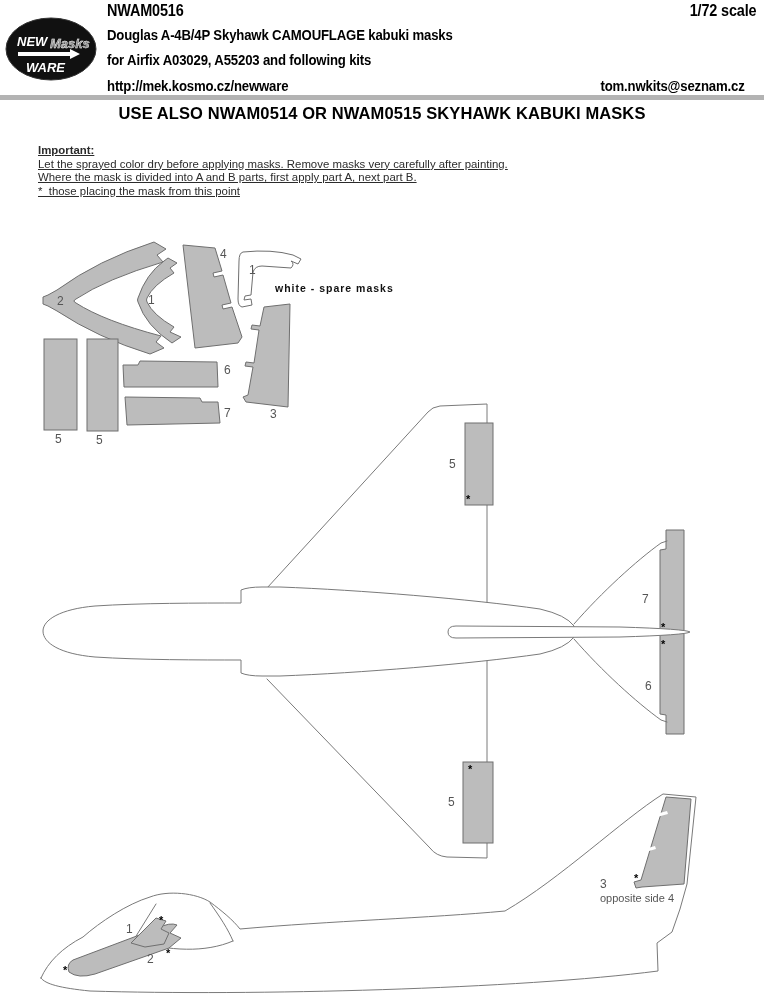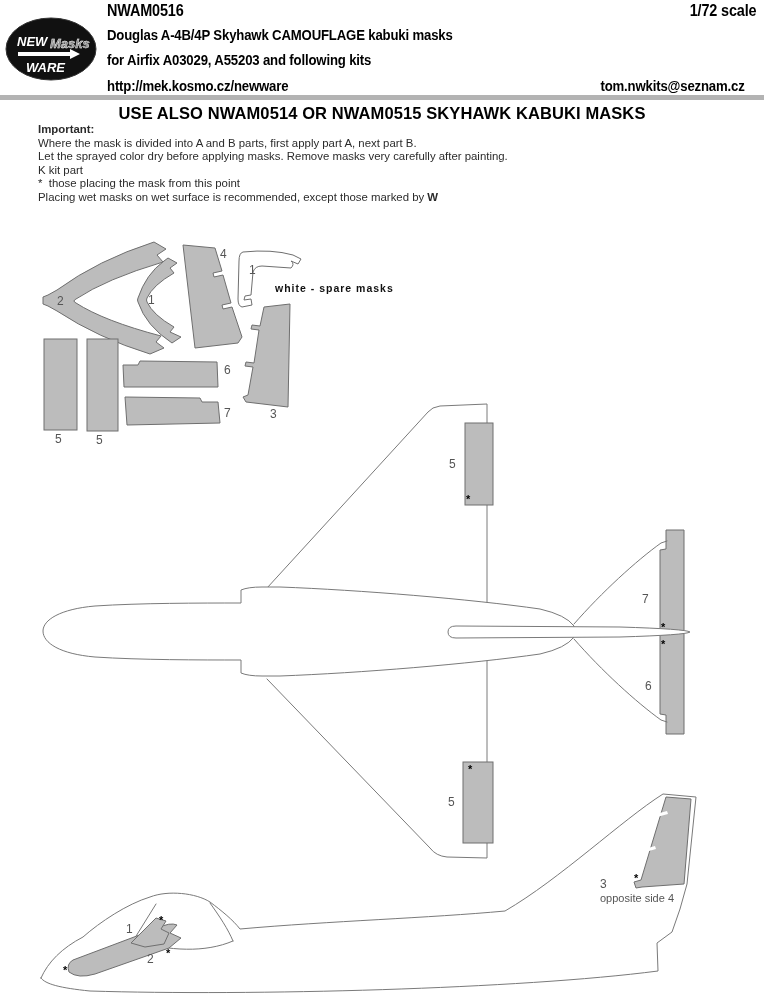--- a/index.html
+++ b/index.html
@@ -5,21 +5,21 @@
   html,body{margin:0;padding:0;background:#fff;}
   .page{position:relative;width:764px;height:1000px;background:#fff;overflow:hidden;
         font-family:"Liberation Sans",sans-serif;color:#000;}
   .abs{position:absolute;}
   
   .hl{font-weight:700;transform:scaleX(.85);transform-origin:0 0;white-space:nowrap;letter-spacing:-.2px;}
   .hr{font-weight:700;transform:scaleX(.85);transform-origin:100% 0;white-space:nowrap;text-align:right;letter-spacing:-.2px;}
   .divider{position:absolute;left:0;top:95px;width:764px;height:5px;background:var(--divider,#b3b3b3);}
   .notice{position:absolute;left:0;top:104px;width:764px;text-align:center;
           font-weight:700;font-size:16.5px;letter-spacing:.1px;}
-  .instr{position:absolute;left:38px;top:123px;font-size:11.4px;line-height:13.6px;color:#2b2b2b;}
+  .instr{position:absolute;left:38px;top:144px;font-size:11.4px;line-height:13.6px;color:#2b2b2b;text-decoration:underline;}
   .instr .b{font-weight:700;}
   .keepws{white-space:pre;}
   svg.sheet{position:absolute;left:0;top:0;width:764px;height:1000px;}
   .mask{fill:var(--mask-fill,#bcbcbc);stroke:var(--mask-stroke,#6f6f6f);stroke-width:1;}
   .wmask{fill:#ffffff;stroke:var(--mask-stroke,#6f6f6f);stroke-width:1;}
   .oln{fill:none;stroke:var(--line,#7a7a7a);stroke-width:1;stroke-linejoin:round;stroke-linecap:round;}
   .olnf{fill:#ffffff;stroke:var(--line,#7a7a7a);stroke-width:1;stroke-linejoin:round;}
   .slit{fill:#ffffff;stroke:none;}
   .dlbl{font:12px "Liberation Sans",sans-serif;fill:#555;}
   .dnote{font:11px "Liberation Sans",sans-serif;fill:#555;}
@@ -47,25 +47,23 @@
   <div class="abs hl" style="left:107px;top:51px;font-size:15.5px">for Airfix A03029, A55203 and following kits</div>
   <div class="abs hl" style="left:107px;top:77px;font-size:15.5px">http://mek.kosmo.cz/newware</div>
   <div class="abs hr" style="right:19px;top:77px;font-size:15.5px">tom.nwkits@seznam.cz</div>
 
   <div class="divider"></div>
 
   <div class="notice">USE ALSO NWAM0514 OR NWAM0515 SKYHAWK KABUKI MASKS</div>
 
   <div class="instr">
     <div class="b">Important:</div>
+    <div>Let the sprayed color dry before applying masks. Remove masks very carefully after painting.</div>
     <div>Where the mask is divided into A and B parts, first apply part A, next part B.</div>
-    <div>Let the sprayed color dry before applying masks. Remove masks very carefully after painting.</div>
-    <div>K kit part</div>
     <div class="keepws">*  those placing the mask from this point</div>
-    <div><span>Placing wet masks on wet surface is recommended, except those marked by </span><span class="b">W</span></div>
   </div>
 
   <svg class="sheet" viewBox="0 0 764 1000">
 
     <g>
       <path class="mask" d="M154,242 L166,249 L157,255 L163,262 Q106,279 76,299 Q72,301 76,303 Q104,321 161,336 L156,342 L164,348 L150,354 Q98,338 57,311 L48,306 L43,304 L43,297 L48,295 L57,290 Q98,260 154,242 Z"></path>
       <path class="mask" d="M168,258 L177,263 L170,268 L174,273 Q153,285 147,298 Q146,300 147,302 Q153,315 174,327 L170,332 L181,337 L172,343 Q146,326 138,302 Q137,300 138,298 Q146,274 164,261 Z"></path>
       <path class="mask" d="M183,245 L215,248 L222,271 L213,273 L214,277 L223,275 L231,303 L222,305 L223,309 L232,307 L242,337 L238,343 L195,348 Z"></path>
       <path class="wmask" d="M243,252 Q272,249 293,255 L301,259 L298,264 L291,261 Q295,264 291,268 L262,266 Q255,266 253,272 L251,295 L245,296 L244,300 L251,299 L252,305 L242,307 Q238,306 238,299 L239,261 Q239,253 243,252 Z"></path>
       <path class="mask" d="M264,307 L290,304 L288,407 L246,402 L243,397 L248,395 L253,367 L245,366 L246,362 L254,363 L259,330 L251,329 L252,325 L260,326 Z"></path>

